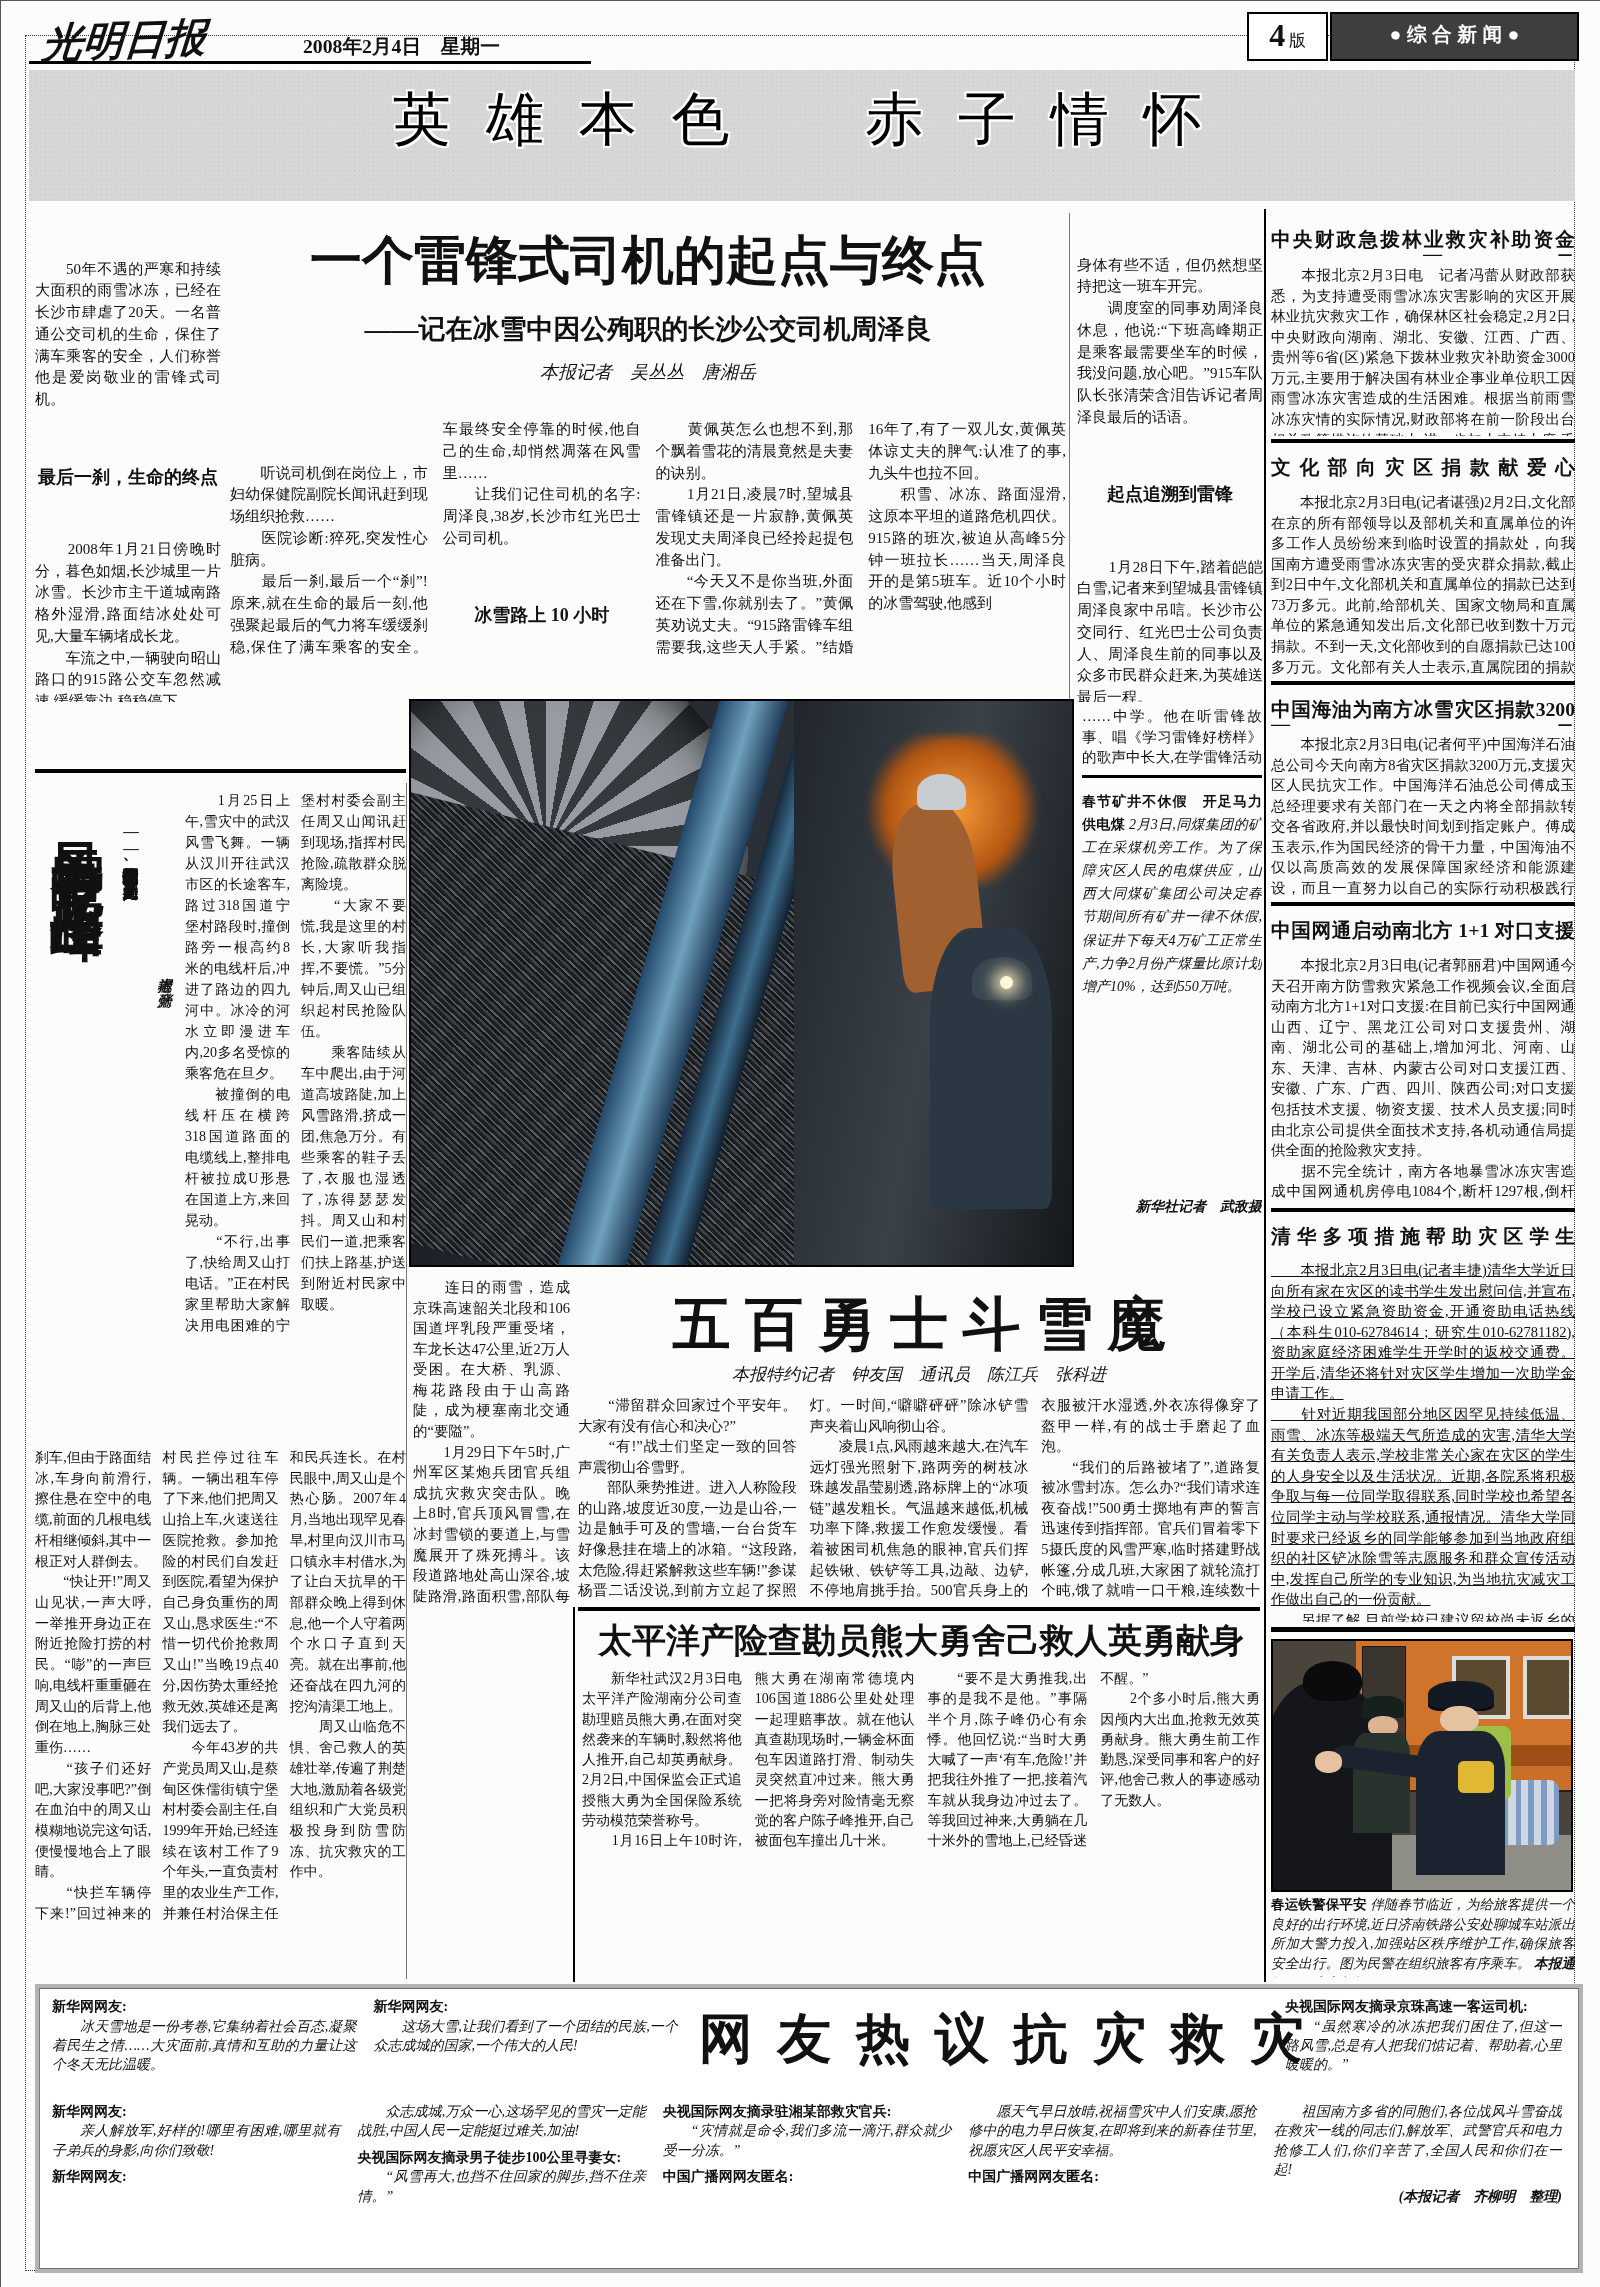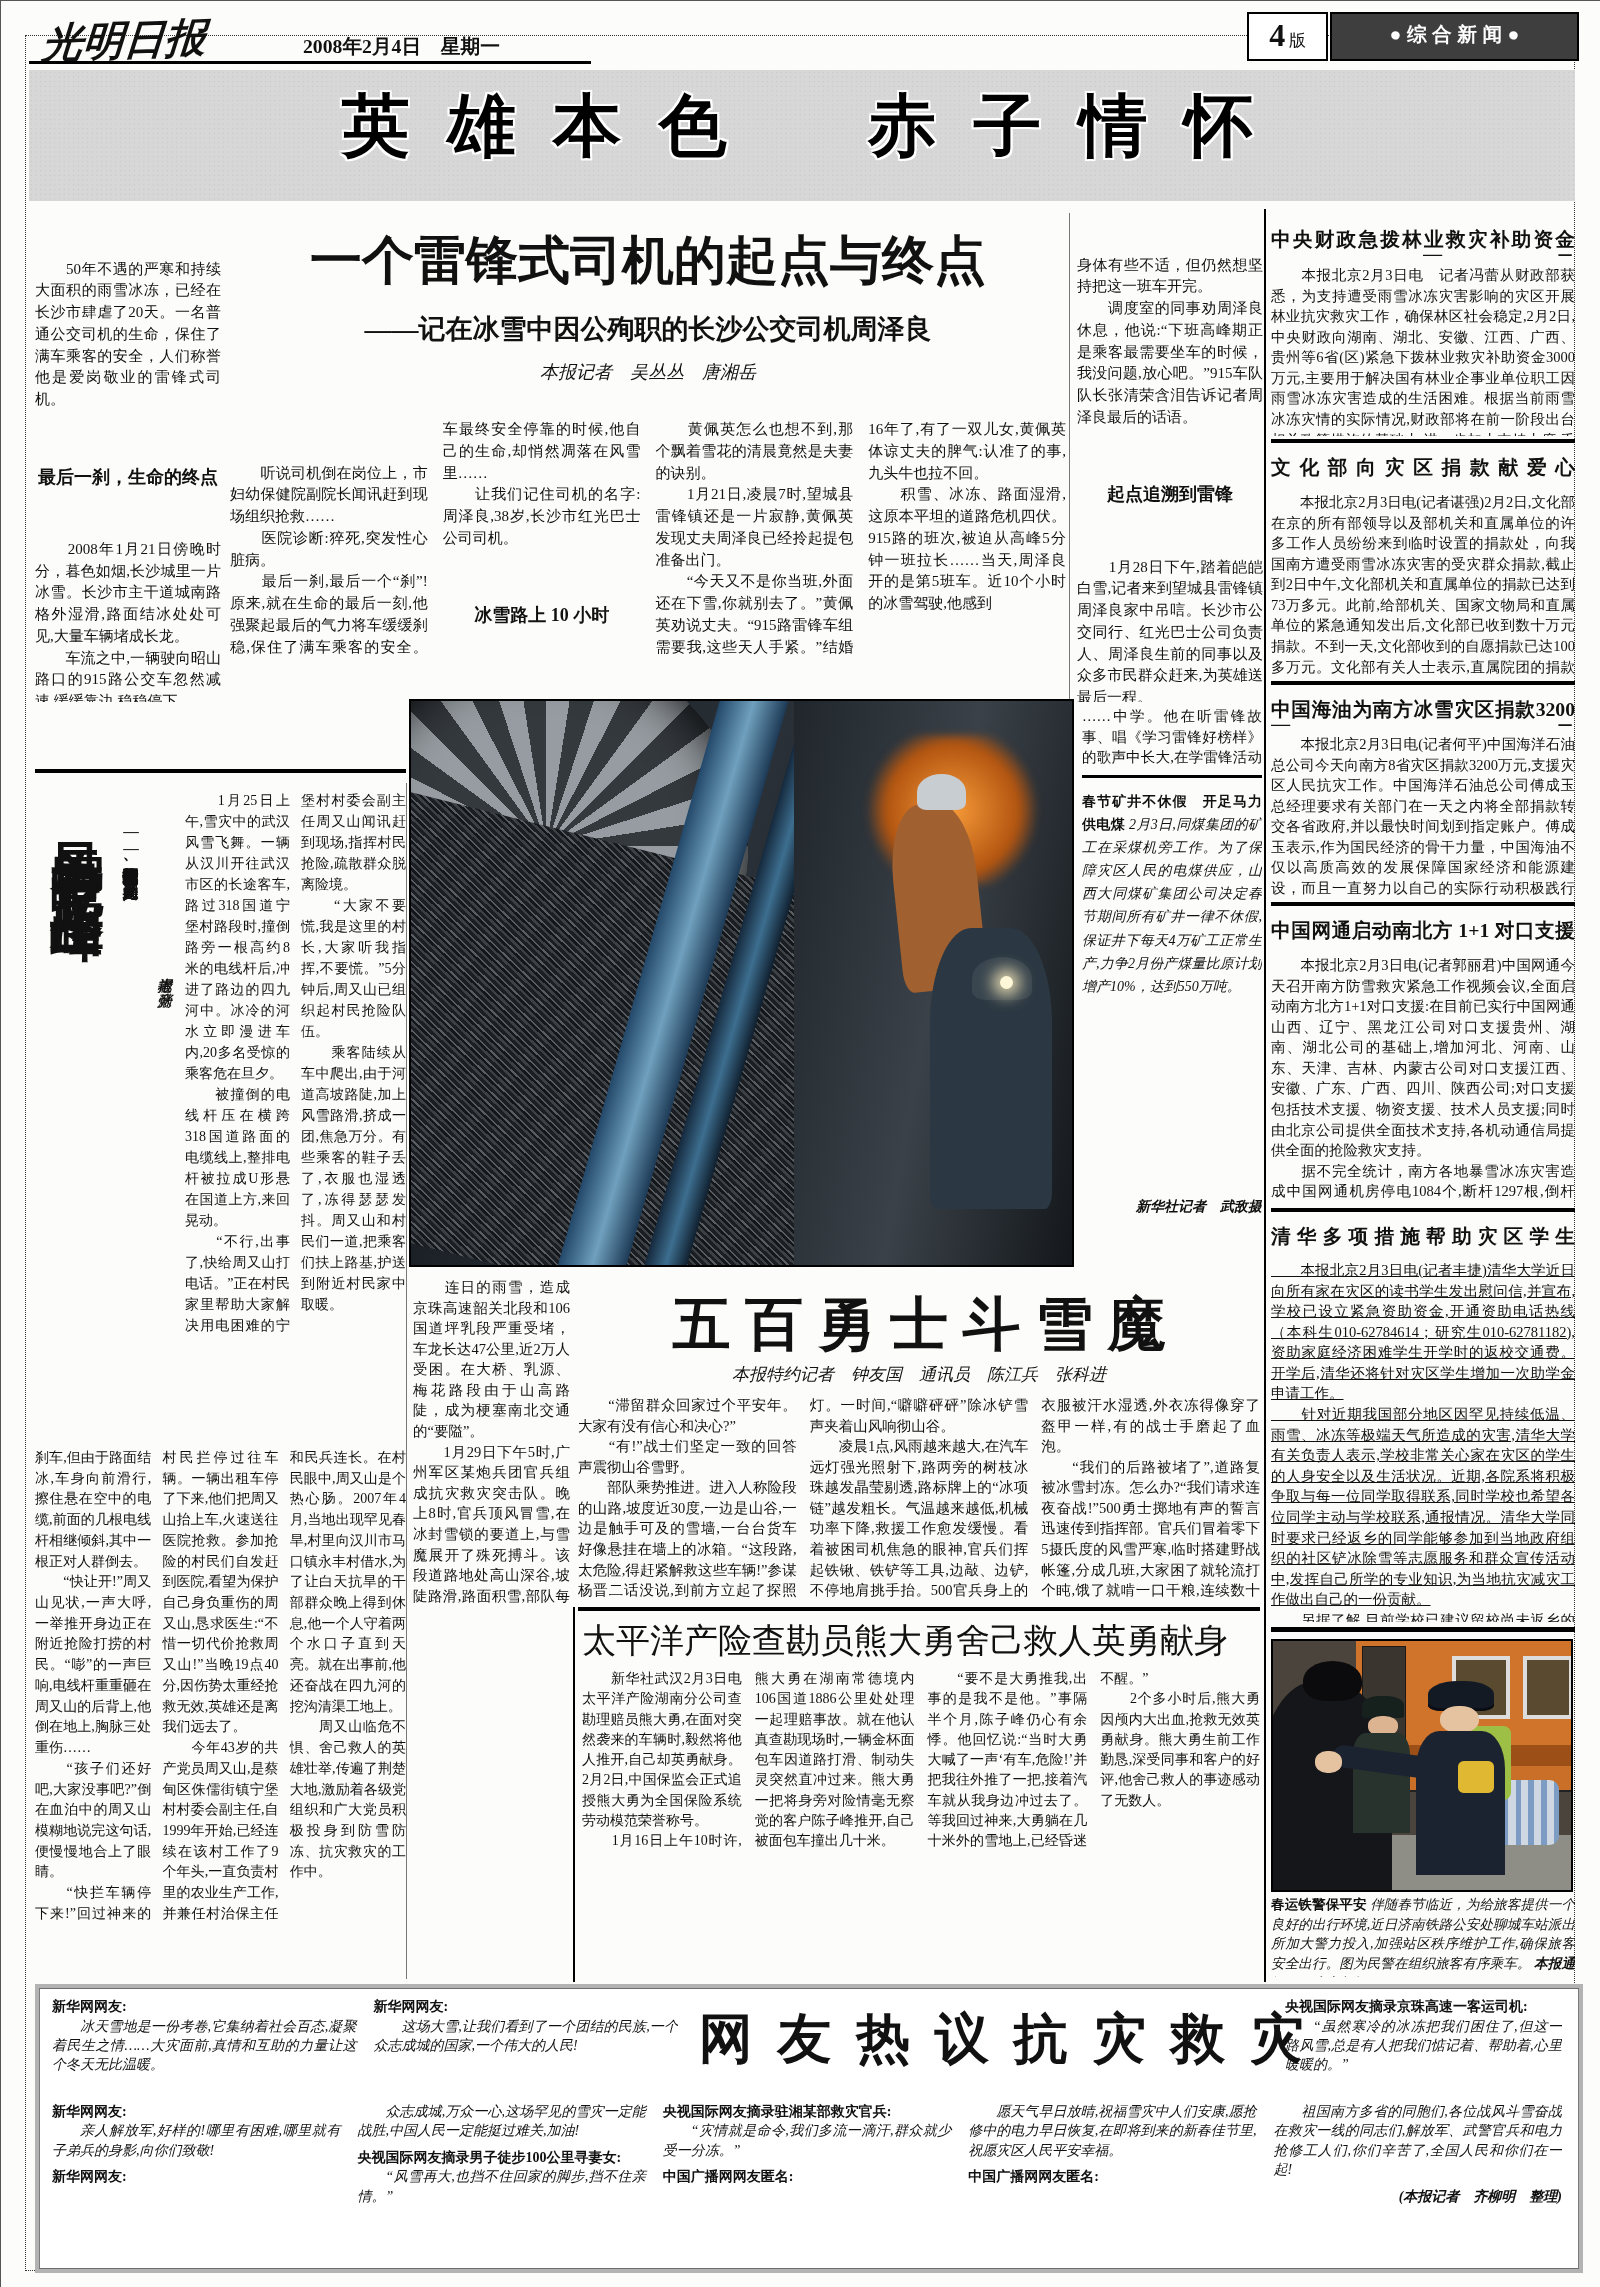--- a/index.html
+++ b/index.html
@@ -33,21 +33,21 @@
   <div class="abs" style="left:302px;top:32px;width:319px;height:26px;font-size:19.7px;font-weight:bold;">2008年2月4日　星期一</div>
   <div class="abs rule-h" style="left:28px;top:60px;width:562px;height:2.8px;"></div>
 
   <div class="abs" style="left:1246px;top:11.2px;width:77px;height:45px;border:2.8px solid #000;background:#fff;text-align:center;line-height:43px;">
     <span style="font-size:32px;font-weight:bold;">4</span>
     <span style="font-size:17px;">版</span>
   </div>
   <div class="abs sans" style="left:1329px;top:11.2px;width:245px;height:45px;border:2.8px solid #000;background:#3e3e3e;color:#fff;text-align:center;line-height:41px;font-size:19.7px;font-weight:bold;">●  综  合  新  闻  ●</div>
 
   <div class="abs" style="left:28px;top:69px;width:1546px;height:131px;background-color:#d7d7d7;background-image:radial-gradient(#c2c2c2 0.9px,transparent 0.9px);background-size:4.7px 4.7px;text-align:center;">
-    <div class="sans outline" style="margin-top:11.2px;font-size:68px;font-weight:bold;letter-spacing:9.4px;color:#000;white-space:nowrap;">
+    <div class="sans outline" style="margin-top:11.2px;font-size:58px;font-weight:normal;letter-spacing:9.4px;color:#000;white-space:nowrap;">
       <span>英 雄 本 色</span>
       <span style="display:inline-block;width:75px;"></span>
       <span>赤 子 情 怀</span>
     </div>
   </div>
 
   <div class="abs txt" style="left:34px;top:214px;width:186px;height:487px;">
     <div style="white-space:pre-wrap;">　　50年不遇的严寒和持续大面积的雨雪冰冻，已经在长沙市肆虐了20天。一名普通公交司机的生命，保住了满车乘客的安全，人们称誉他是爱岗敬业的雷锋式司机。</div>
     <div class="crosshead">最后一刹，生命的终点</div>
     <div style="white-space:pre-wrap;">　　2008年1月21日傍晚时分，暮色如烟,长沙城里一片冰雪。长沙市主干道城南路格外湿滑,路面结冰处处可见,大量车辆堵成长龙。
@@ -183,21 +183,21 @@
   <div class="abs kai" style="left:577px;top:1362px;width:682px;height:26px;font-size:17px;text-align:center;">本报特约记者　钟友国　通讯员　陈江兵　张科进</div>
   <div class="abs txt-s" style="left:577px;top:1394px;width:682px;height:208px;column-count:3;column-gap:13px;">　　“滞留群众回家过个平安年。大家有没有信心和决心?”
 　　“有!”战士们坚定一致的回答声震彻山谷雪野。
 　　部队乘势推进。进入人称险段的山路,坡度近30度,一边是山谷,一边是触手可及的雪墙,一台台货车好像悬挂在墙上的冰箱。“这段路,太危险,得赶紧解救这些车辆!”参谋杨晋二话没说,到前方立起了探照灯。一时间,“噼噼砰砰”除冰铲雪声夹着山风响彻山谷。
 　　凌晨1点,风雨越来越大,在汽车远灯强光照射下,路两旁的树枝冰珠越发晶莹剔透,路标牌上的“冰项链”越发粗长。气温越来越低,机械功率下降,救援工作愈发缓慢。看着被困司机焦急的眼神,官兵们挥起铁锹、铁铲等工具,边敲、边铲,不停地肩挑手抬。500官兵身上的衣服被汗水湿透,外衣冻得像穿了盔甲一样,有的战士手磨起了血泡。
 　　“我们的后路被堵了”,道路复被冰雪封冻。怎么办?“我们请求连夜奋战!”500勇士掷地有声的誓言迅速传到指挥部。官兵们冒着零下5摄氏度的风雪严寒,临时搭建野战帐篷,分成几班,大家困了就轮流打个盹,饿了就啃一口干粮,连续数十个小时鏖战在风雪阵地上……
 　　2月1日凌晨,500勇士终于与外面的救援部队会合,京珠高速被困车辆缓缓驶动,滞留群众踏上了回家的路。</div>
 
   <div class="abs rule-h" style="left:577px;top:1606px;width:682px;height:3.7px;"></div>
   <div class="abs rule-v" style="left:572px;top:1606px;width:1.9px;height:375px;"></div>
-  <div class="abs" style="left:581px;top:1617px;width:678px;height:41px;font-size:34px;font-weight:normal;text-align:left;white-space:nowrap;">太平洋产险查勘员熊大勇舍己救人英勇献身</div>
+  <div class="abs" style="left:581px;top:1617px;width:678px;height:41px;font-size:34px;font-weight:bold;text-align:center;white-space:nowrap;">太平洋产险查勘员熊大勇舍己救人英勇献身</div>
   <div class="abs" style="left:581px;top:1668px;width:678px;height:309px;column-count:4;column-gap:13px;font-size:14px;line-height:1.45;text-align:justify;white-space:pre-wrap;">　　新华社武汉2月3日电　太平洋产险湖南分公司查勘理赔员熊大勇,在面对突然袭来的车辆时,毅然将他人推开,自己却英勇献身。2月2日,中国保监会正式追授熊大勇为全国保险系统劳动模范荣誉称号。
 　　1月16日上午10时许,熊大勇在湖南常德境内106国道1886公里处处理一起理赔事故。就在他认真查勘现场时,一辆金杯面包车因道路打滑、制动失灵突然直冲过来。熊大勇一把将身旁对险情毫无察觉的客户陈子峰推开,自己被面包车撞出几十米。
 　　“要不是大勇推我,出事的是我不是他。”事隔半个月,陈子峰仍心有余悸。他回忆说:“当时大勇大喊了一声‘有车,危险!’并把我往外推了一把,接着汽车就从我身边冲过去了。等我回过神来,大勇躺在几十米外的雪地上,已经昏迷不醒。”
 　　2个多小时后,熊大勇因颅内大出血,抢救无效英勇献身。熊大勇生前工作勤恳,深受同事和客户的好评,他舍己救人的事迹感动了无数人。</div>
 
   <div class="abs kai" style="left:34px;top:1983px;width:1540px;height:281px;border:4.7px solid #b3b3b3;box-shadow:inset 0 0 0 0.9px #6e6e6e;background:#fff;">
     <div class="abs" style="left:656px;top:1.9px;width:618px;height:103px;font-size:54px;font-weight:bold;letter-spacing:5.6px;text-align:center;font-style:normal;background:#fff;line-height:98px;white-space:nowrap;">网 友 热 议 抗 灾 救 灾</div>
 
     <div class="abs" style="left:13px;top:9.4px;width:626px;height:99px;column-count:2;column-gap:17px;">
       <div class="nz">

